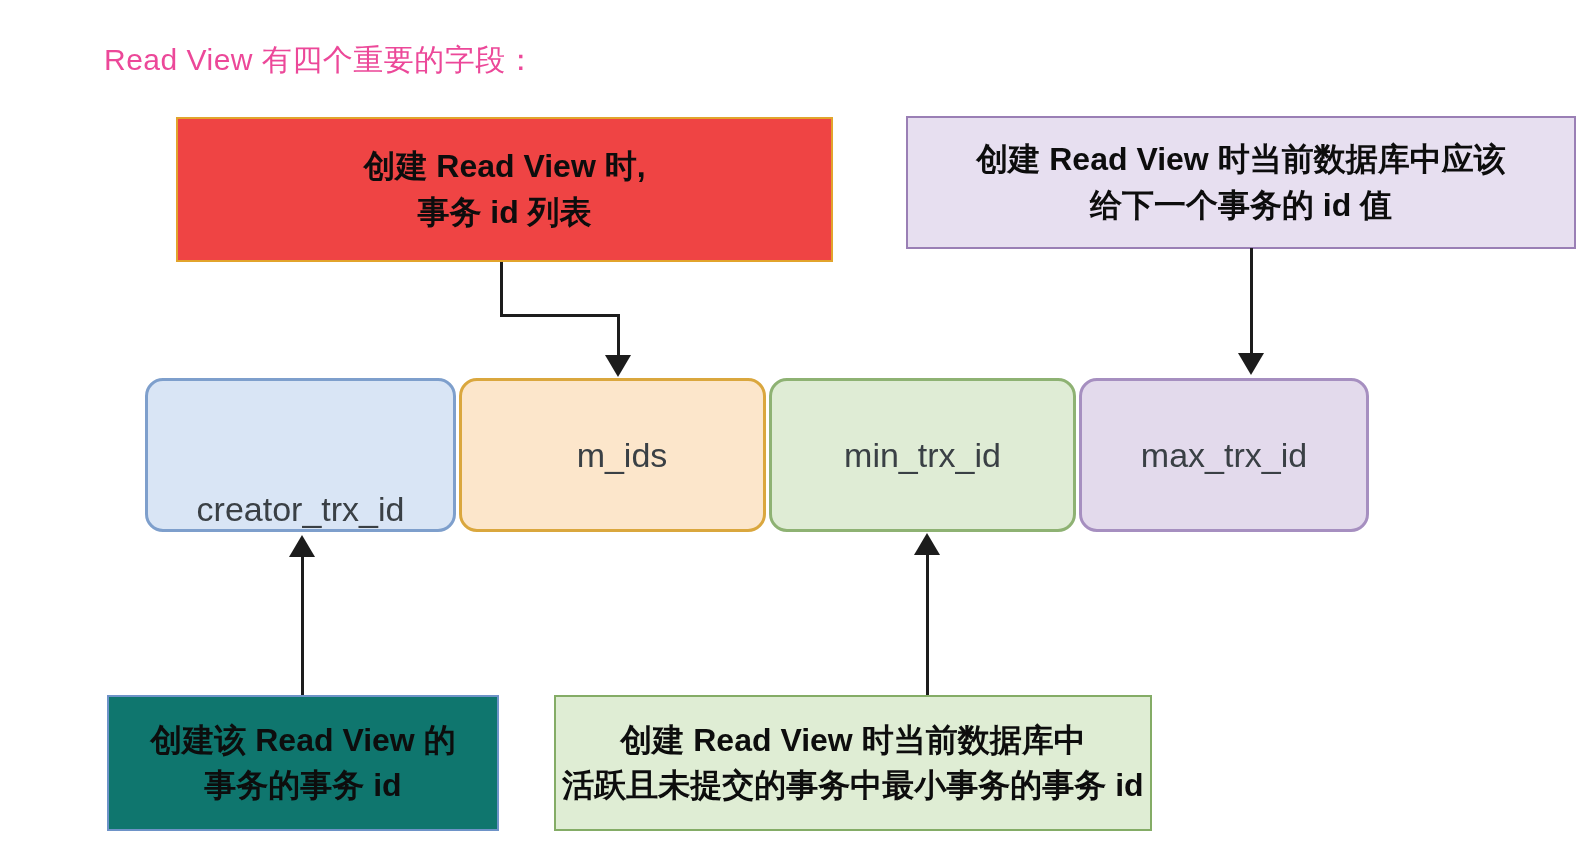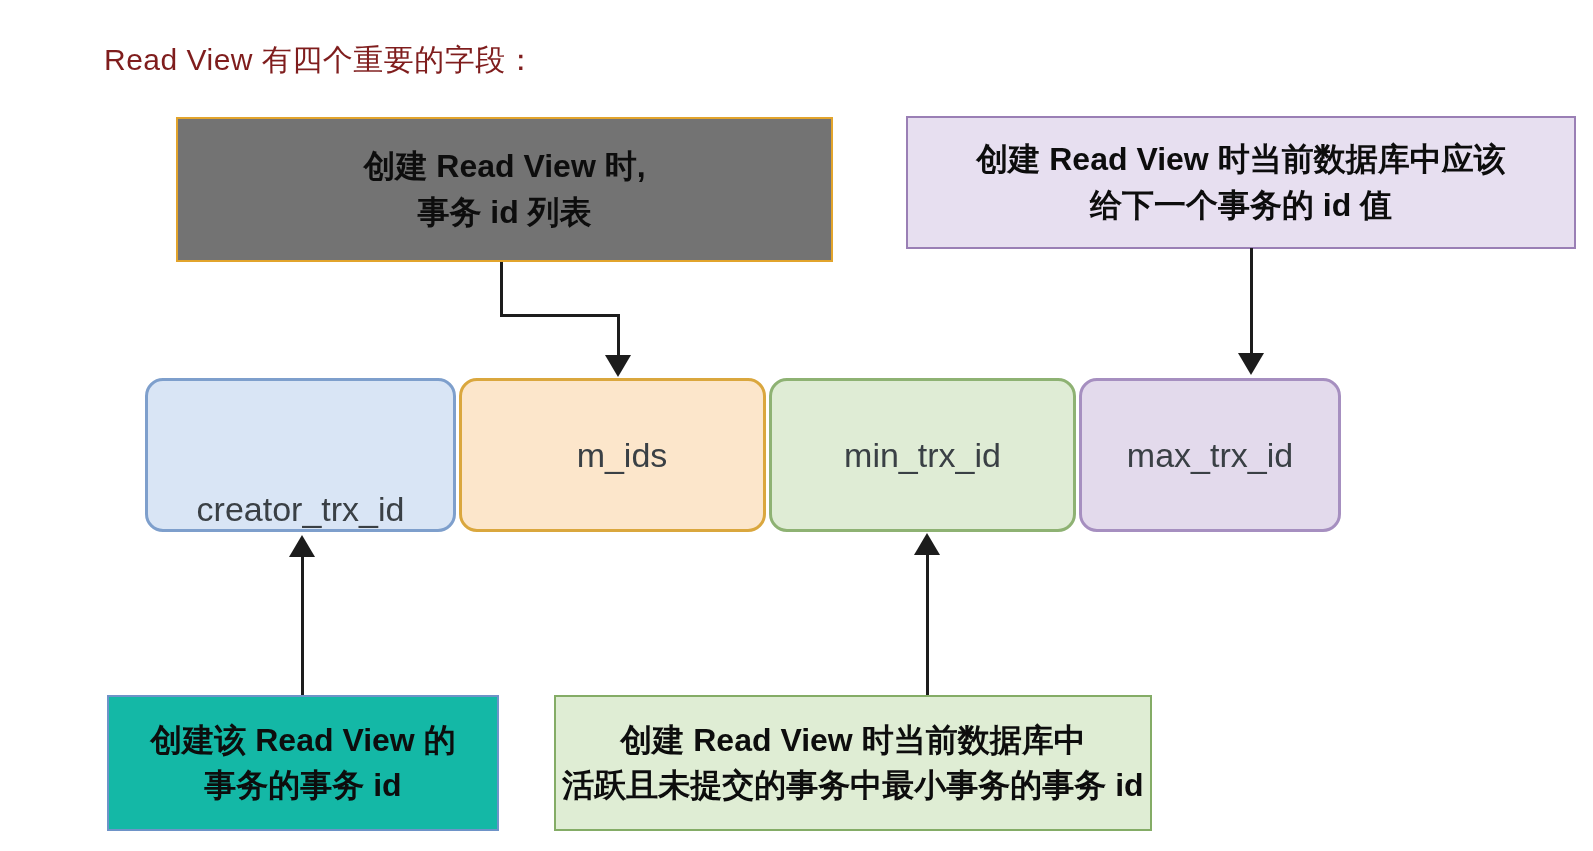--- a/index.html
+++ b/index.html
@@ -14,21 +14,21 @@
     background: #ffffff;
     overflow: hidden;
     font-family: "Liberation Sans", "DejaVu Sans", sans-serif;
   }
   .heading {
     position: absolute;
     left: 104px;
     top: 40px;
     font-size: 30px;
     letter-spacing: 0.5px;
-    color: #7f1d1d;
+    color: #ec4899;
     white-space: nowrap;
   }
   .note {
     position: absolute;
     box-sizing: border-box;
     border: 2px solid;
     display: flex;
     flex-direction: column;
     justify-content: center;
     align-items: center;
@@ -54,21 +54,21 @@
     display: flex;
     align-items: center;
     justify-content: center;
     font-size: 34px;
     color: #3a4045;
     white-space: nowrap;
   }
   .field-creator { left: 145px;  width: 311px; }
   .field-m-ids   { left: 459px;  width: 307px; padding-left: 19px; }
   .field-min     { left: 769px;  width: 307px; }
-  .field-max     { left: 1079px; width: 262px; }
+  .field-max     { left: 1079px; width: 290px; }
 
   .line {
     position: absolute;
     background: #1c1c1c;
   }
   .head {
     position: absolute;
     width: 0;
     height: 0;
     border-left: 13px solid transparent;
@@ -95,31 +95,31 @@
   .a4-v  { left: 926px;  top: 554px; width: 3px; height: 141px; }
   .a4-hd { left: 914px;  top: 533px; }
 </style>
 </head>
 <body>
 
 <div class="canvas">
 
   <div class="heading">Read View 有四个重要的字段：</div>
 
-  <div class="note note-m-ids" style="background-color: #737373; border-color: rgb(226, 164, 44);">
+  <div class="note note-m-ids" style="background-color: #ef4444; border-color: rgb(226, 164, 44);">
     <div>创建 Read View 时,</div>
     <div>事务 id 列表</div>
   </div>
 
   <div class="note note-max" style="background-color: rgb(231, 223, 240); border-color: rgb(154, 127, 181);">
     <div>创建 Read View 时当前数据库中应该</div>
     <div>给下一个事务的 id 值</div>
   </div>
 
-  <div class="note note-creator" style="background-color: #14b8a6; border-color: rgb(110, 147, 200);">
+  <div class="note note-creator" style="background-color: #0f766e; border-color: rgb(110, 147, 200);">
     <div>创建该 Read View 的</div>
     <div>事务的事务 id</div>
   </div>
 
   <div class="note note-min" style="background-color: rgb(223, 237, 212); border-color: rgb(132, 172, 102);">
     <div>创建 Read View 时当前数据库中</div>
     <div>活跃且未提交的事务中最小事务的事务 id</div>
   </div>
 
   <div class="field field-creator" style="background-color: rgb(217, 229, 245); border-color: rgb(126, 159, 204); align-items: flex-end;">

